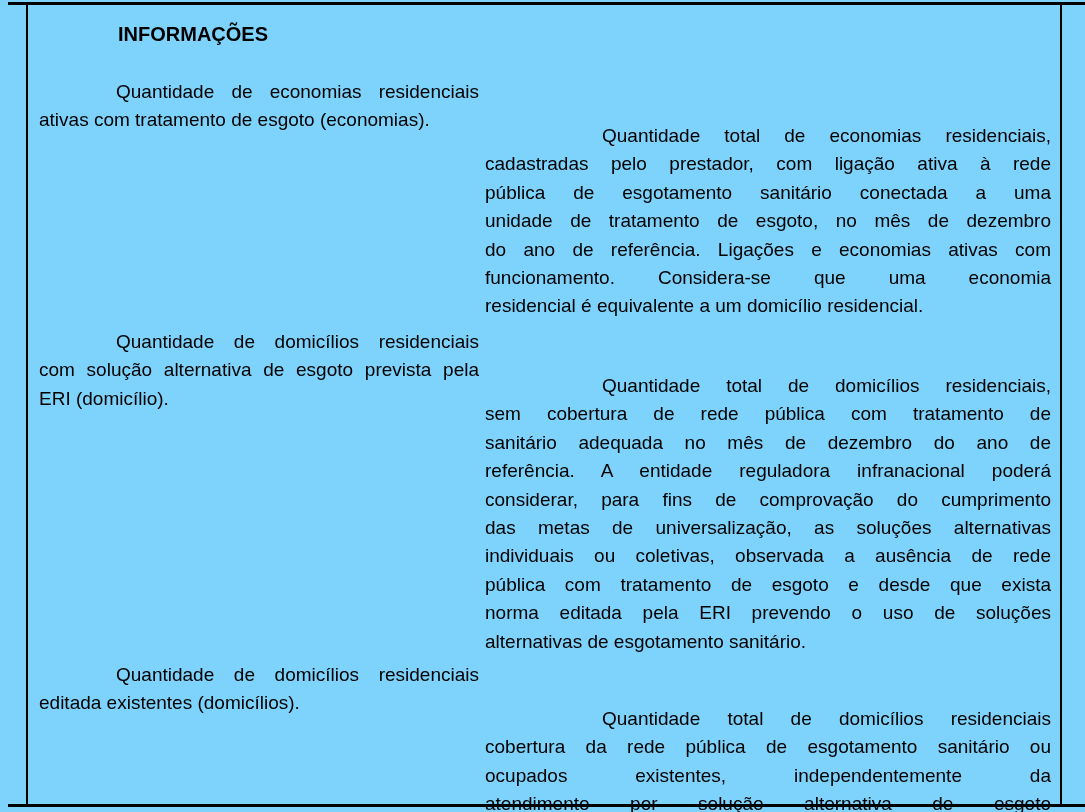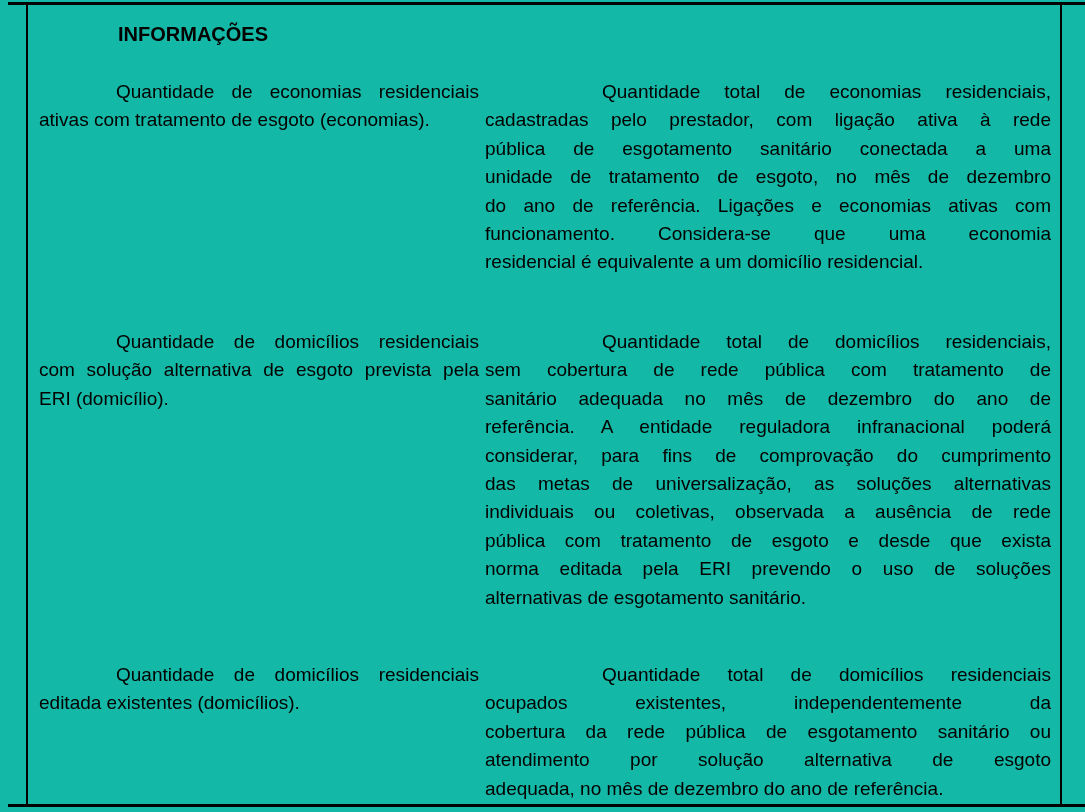--- a/index.html
+++ b/index.html
@@ -1,20 +1,20 @@
 <!DOCTYPE html>
 <html><head>
 <meta charset="utf-8">
 <style>
   html, body { margin: 0; padding: 0; background: #ffffff; }
   .sheet {
     position: relative;
     width: 1085px;
     height: 812px;
-    background: #14b8a6;
+    background: #7dd3fc;
     color: #000000;
     font-family: "Liberation Sans", sans-serif;
     font-size: 19px;
     overflow: hidden;
   }
   .rule { position: absolute; background: #000000; }
   .rule-top    { left: 8px;  right: 0;  top: 2px;   height: 3px; }
   .rule-bottom { left: 8px;  right: 0;  top: 804px; height: 3px; }
   .rule-left   { left: 26px; top: 2px;  width: 2px; height: 805px; }
   .rule-right  { left: 1060px; top: 2px; width: 2px; height: 805px; }
@@ -23,21 +23,21 @@
     position: absolute;
     left: 118px;
     top: 21px;
     font-size: 20px;
     font-weight: bold;
     line-height: 26px;
   }
 
   .cell { position: absolute; }
   .term-cell { left: 39px;  width: 440px; }
-  .def-cell  { left: 485px; width: 566px; }
+  .def-cell  { left: 485px; width: 566px; margin-top: 44px; }
 
   .row0 { top: 78px; }
   .row1 { top: 328px; }
   .row2 { top: 661px; }
 
   .ln {
     line-height: 28.4px;
     text-align: justify;
     text-align-last: justify;
     white-space: nowrap;
@@ -89,19 +89,19 @@
     <div class="ln">norma editada pela ERI prevendo o uso de soluções</div>
     <div class="ln last">alternativas de esgotamento sanitário.</div>
   </div>
 
   <div class="cell term-cell row2">
     <div class="ln first">Quantidade de domicílios residenciais</div>
     <div class="ln last">editada existentes (domicílios).</div>
   </div>
   <div class="cell def-cell row2">
     <div class="ln first">Quantidade total de domicílios residenciais</div>
+    <div class="ln">cobertura da rede pública de esgotamento sanitário ou</div>
     <div class="ln">ocupados existentes, independentemente da</div>
-    <div class="ln">cobertura da rede pública de esgotamento sanitário ou</div>
     <div class="ln">atendimento por solução alternativa de esgoto</div>
     <div class="ln last">adequada, no mês de dezembro do ano de referência.</div>
   </div>
 
 </div>
 
 </body></html>

